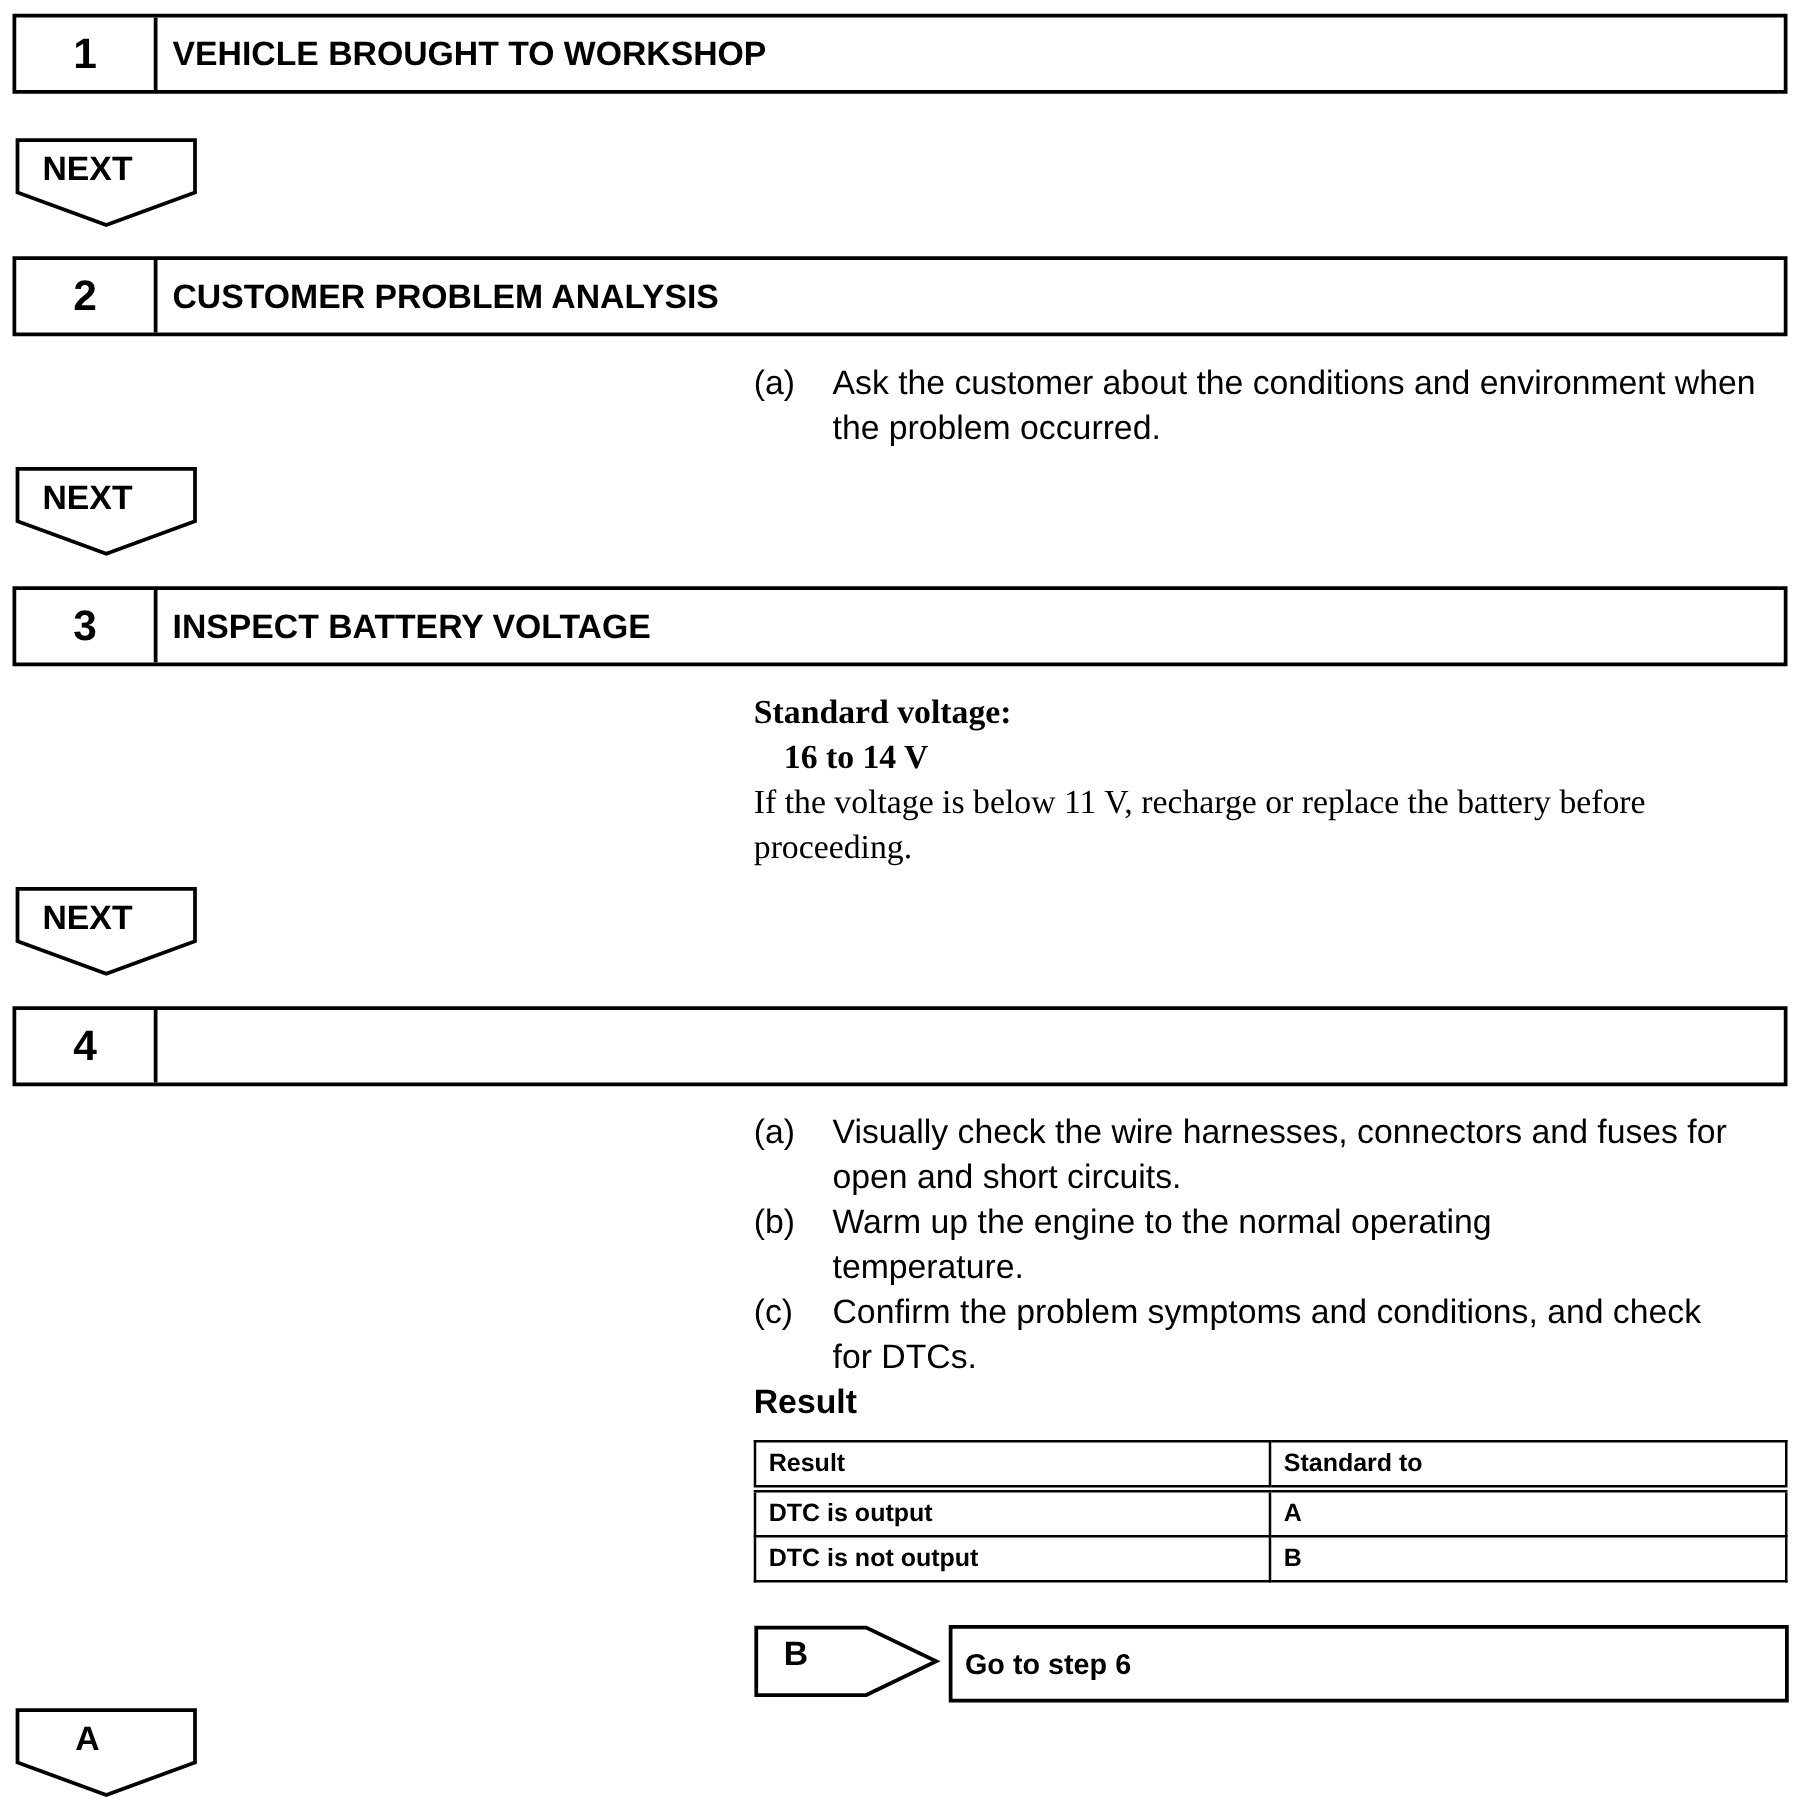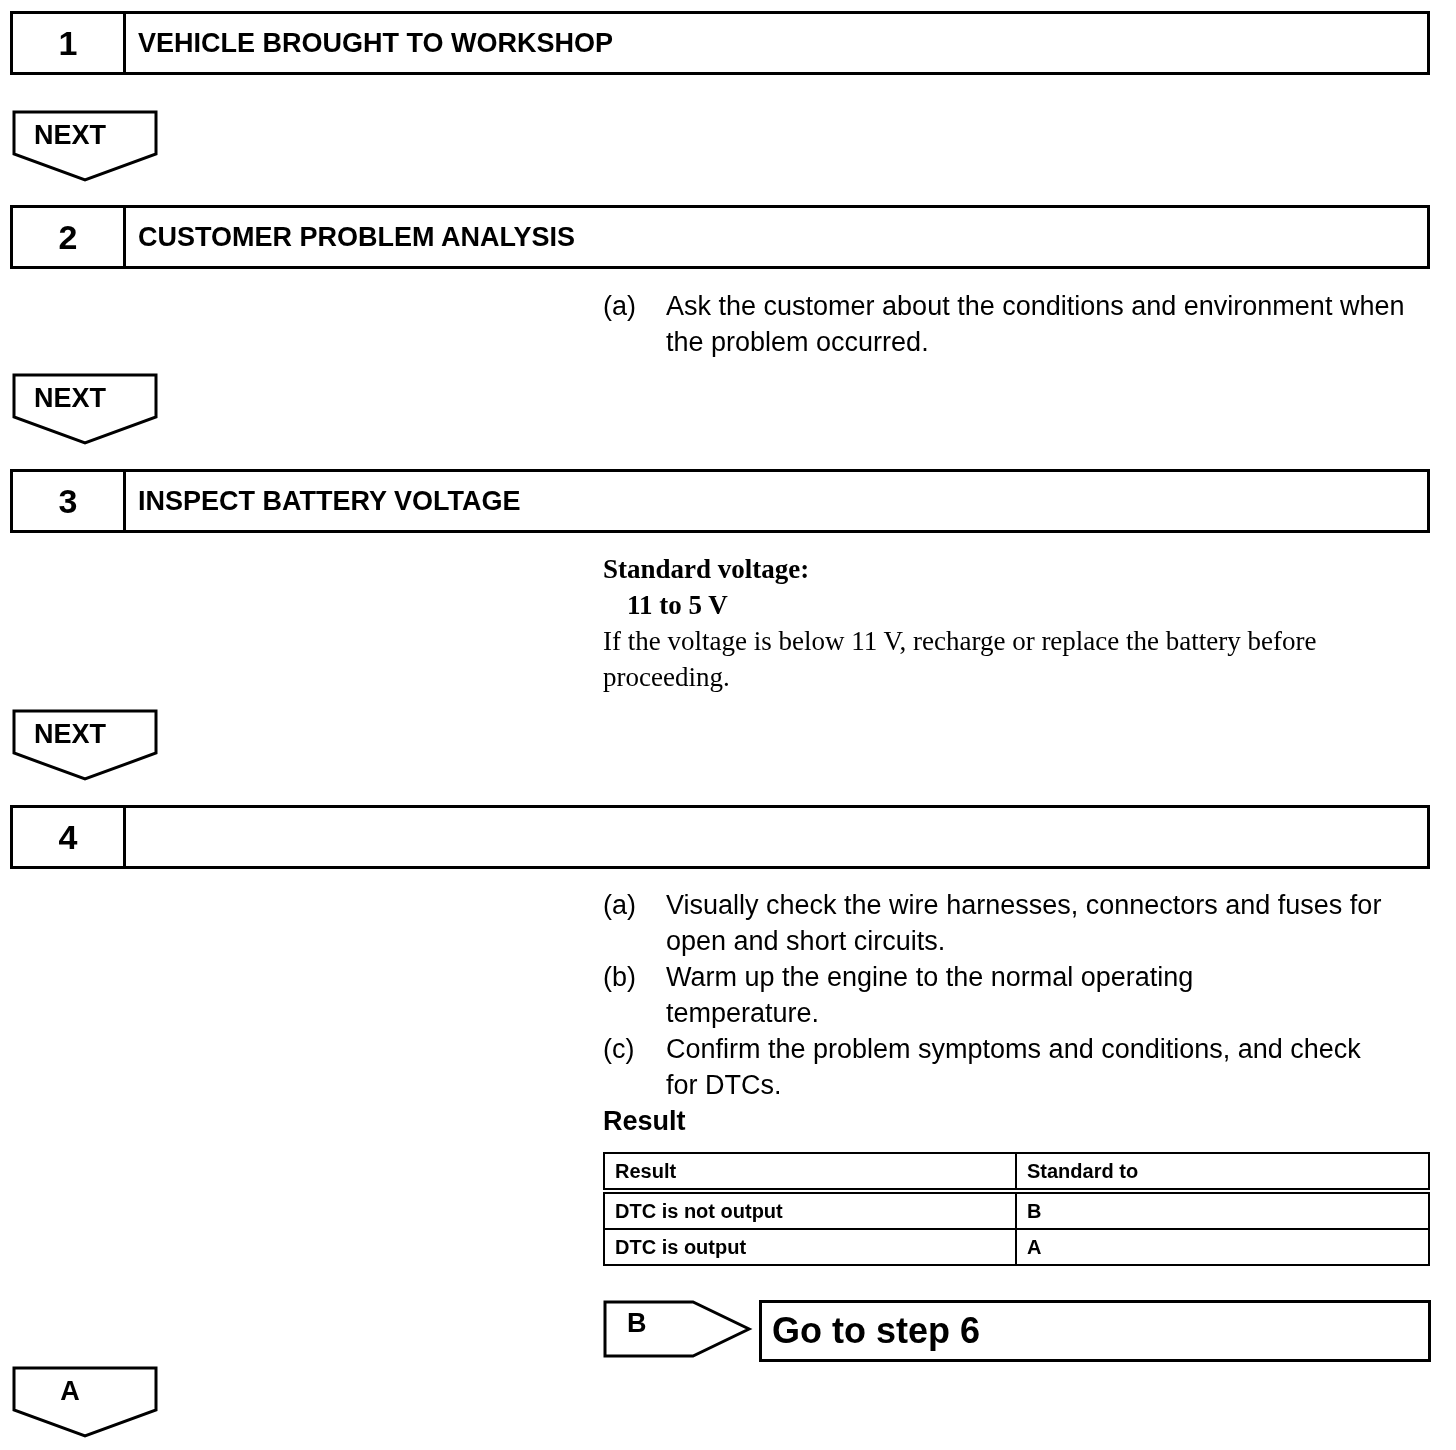--- a/index.html
+++ b/index.html
@@ -13,21 +13,21 @@
   .text { position:absolute; left:603px; font-size:27px; line-height:36px; }
   .item { display:flex; }
   .item .lbl { width:63px; }
   .item .body { width:760px; }
   .bold { font-weight:bold; }
   table { position:absolute; left:603px; top:1152px; width:827px; border-collapse:collapse; font-weight:bold; font-size:20px; }
   td { border:2px solid #000; height:34px; padding:0 10px; }
   tr.hdr td { border-bottom:6px double #000; }
   .bbox { position:absolute; left:603px; top:1300px; width:150px; height:58px; }
   .bbox span { position:absolute; left:24px; top:8px; font-weight:bold; font-size:27px; }
-  .goto { position:absolute; left:759px; top:1300px; width:672px; height:62px; border:3px solid #000; box-sizing:border-box; display:flex; align-items:center; padding-left:10px; font-weight:bold; font-size:36px; }
+  .goto { position:absolute; left:759px; top:1300px; width:672px; height:62px; border:3px solid #000; box-sizing:border-box; display:flex; align-items:center; padding-left:10px; font-weight:bold; font-size:23px; }
 </style>
 </head>
 <body>
 
 <div class="step" style="top:11px;">
   <div class="num">1</div>
   <div class="title">VEHICLE BROUGHT TO WORKSHOP</div>
 </div>
 <div class="next" style="top:110px;">
   <svg width="146" height="72">
@@ -52,21 +52,21 @@
     </svg>
   <span>NEXT</span>
 </div>
 
 <div class="step" style="top:469px;">
   <div class="num">3</div>
   <div class="title">INSPECT BATTERY VOLTAGE</div>
 </div>
 <div class="text" style="top:551px; width:820px;font-family:Liberation Serif, serif;">
   <div class="bold">Standard voltage:</div>
-  <div class="bold" style="padding-left:24px;">11 to 5 V</div>
+  <div class="bold" style="padding-left:24px;">16 to 14 V</div>
   <div>If the voltage is below 11 V, recharge or replace the battery before proceeding.</div>
 </div>
 <div class="next" style="top:709px;">
   <svg width="146" height="72">
       <polygon points="2,2 144,2 144,44 73,70 2,44" fill="#fff" stroke="#000" stroke-width="3"></polygon>
     </svg>
   <span>NEXT</span>
 </div>
 
 <div class="step" style="top:805px;">
@@ -88,26 +88,26 @@
   <div class="bold">Result</div>
 </div>
 
 <table>
   <tbody>
       <tr class="hdr">
     <td style="width:390px;">Result</td>
     <td>Standard to</td>
   </tr>
   <tr>
+    <td>DTC is output</td>
+    <td>A</td>
+  </tr>
+  <tr>
     <td>DTC is not output</td>
     <td>B</td>
-  </tr>
-  <tr>
-    <td>DTC is output</td>
-    <td>A</td>
   </tr>
 </tbody>
   </table>
 
 <div class="bbox">
   <svg width="150" height="58">
       <polygon points="2,2 90,2 146,29 90,56 2,56" fill="#fff" stroke="#000" stroke-width="3"></polygon>
     </svg>
   <span>B</span>
 </div>

